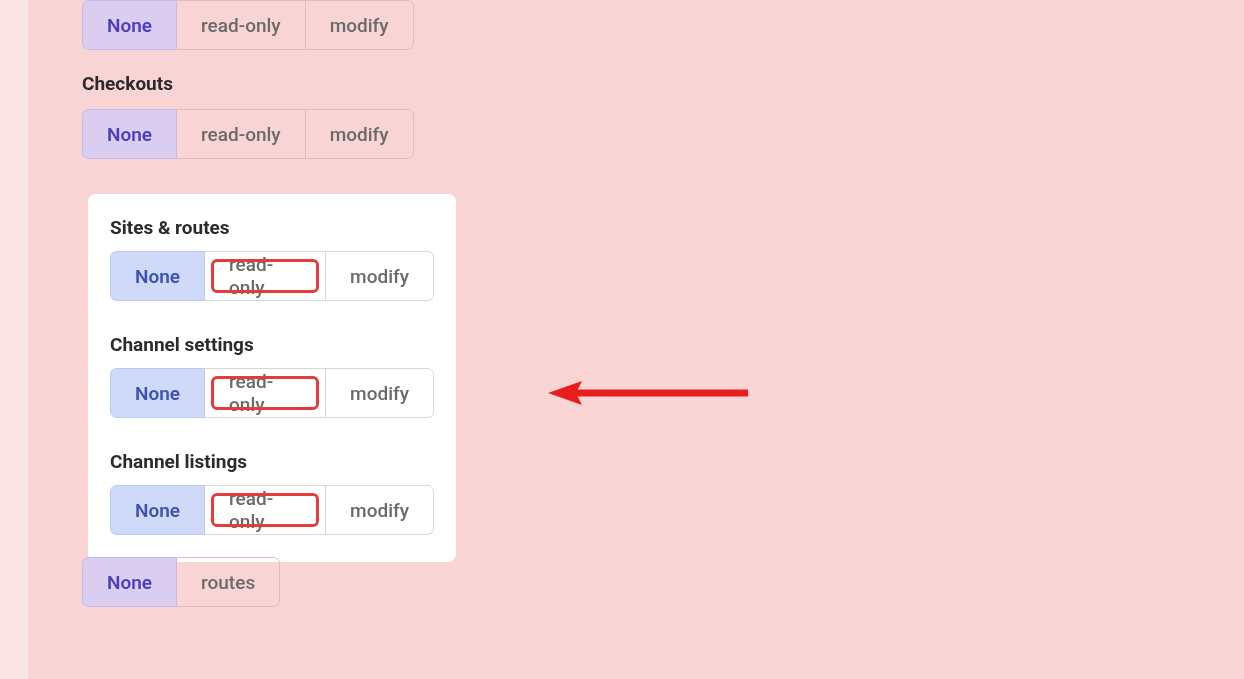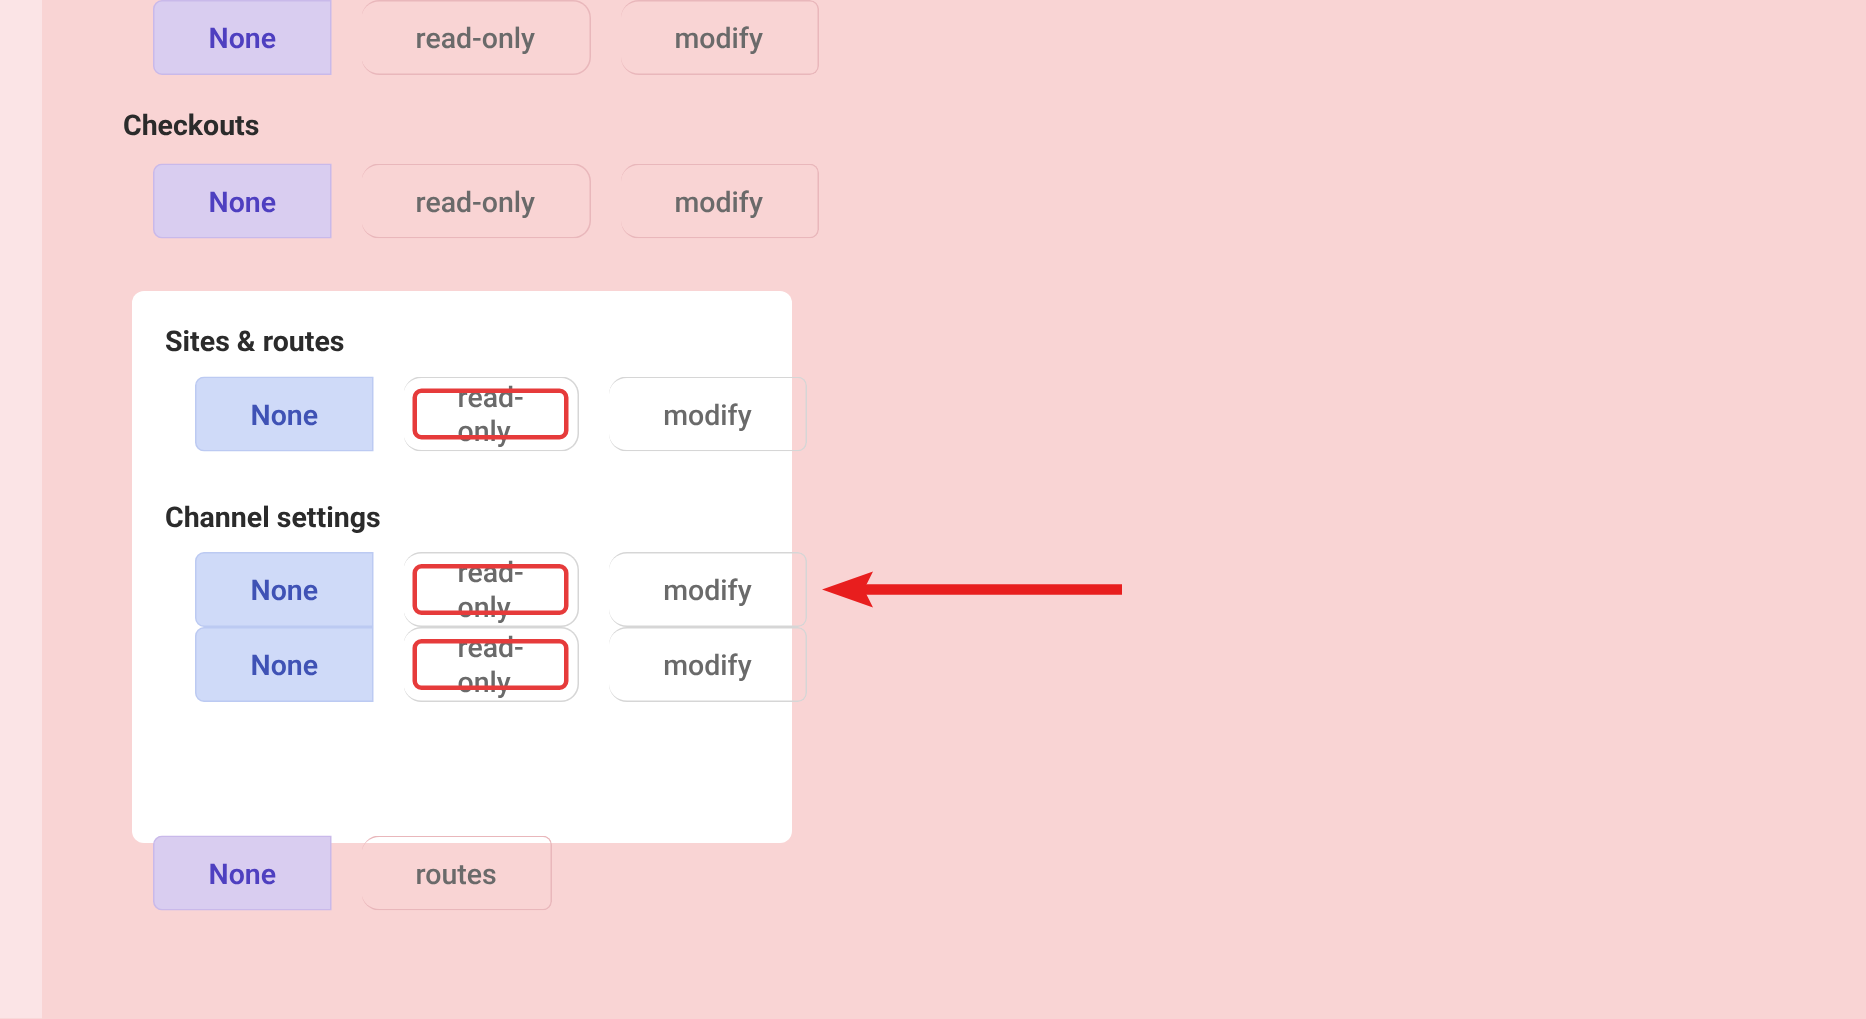--- a/index.html
+++ b/index.html
@@ -38,32 +38,31 @@
   .seg-group {
     display: inline-flex;
     border-radius: 6px;
     overflow: hidden;
   }
   .seg-btn {
     display: inline-flex;
     align-items: center;
     justify-content: center;
     height: 50px;
-    padding: 0 36px;
+    padding: 0 24px;
     font-size: 19px;
     font-weight: 500;
     border: 1px solid #e9b7bb;
     background: transparent;
     color: #6a6a6a;
     cursor: pointer;
     position: relative;
     user-select: none;
-    margin-left: 20px;
   }
-  .seg-btn + .seg-btn { border-left: none; border-radius: 12px; }
+  .seg-btn + .seg-btn { border-left: none; }
   .seg-btn:first-child { border-top-left-radius: 6px; border-bottom-left-radius: 6px; }
   .seg-btn:last-child  { border-top-right-radius: 6px; border-bottom-right-radius: 6px; }
   .seg-btn.sel-purple {
     background: #d9cdf0;
     color: #4e3fc0;
     font-weight: 600;
     border-color: #c9b9ea;
   }
   .seg-btn.sel-blue {
     background: #cfdaf8;
@@ -81,21 +80,21 @@
     bottom: 7px;
     border: 3px solid #e63b3b;
     border-radius: 6px;
     pointer-events: none;
   }
   
   .white-card {
     position: absolute;
     left: 60px;
     top: 194px;
-    width: 440px;
+    width: 368px;
     height: 368px;
     background: #ffffff;
     border-radius: 8px;
     padding: 18px 22px 8px 22px;
   }
   .white-card .section-title { margin: 4px 0 12px 0; }
   .white-card .section-title.later { margin-top: 32px; }
   .white-card .seg-btn { border-color: #d6d6d6; }
   .white-card .seg-btn.sel-blue { border-color: #bccaf2; }
   
@@ -146,20 +145,21 @@
     <div>
       <div class="section-title later">Channel settings</div>
       <div class="seg-group">
         <div class="seg-btn sel-blue">None</div>
         <div class="seg-btn callout">read-only</div>
         <div class="seg-btn">modify</div>
       </div>
     </div>
 
     <div>
+      <div class="section-title later">Channel listings</div>
       <div class="seg-group">
         <div class="seg-btn sel-blue">None</div>
         <div class="seg-btn callout">read-only</div>
         <div class="seg-btn">modify</div>
       </div>
     </div>
   </div>
 
   <div class="section" style="margin-top:398px;">
     <div class="seg-group">

